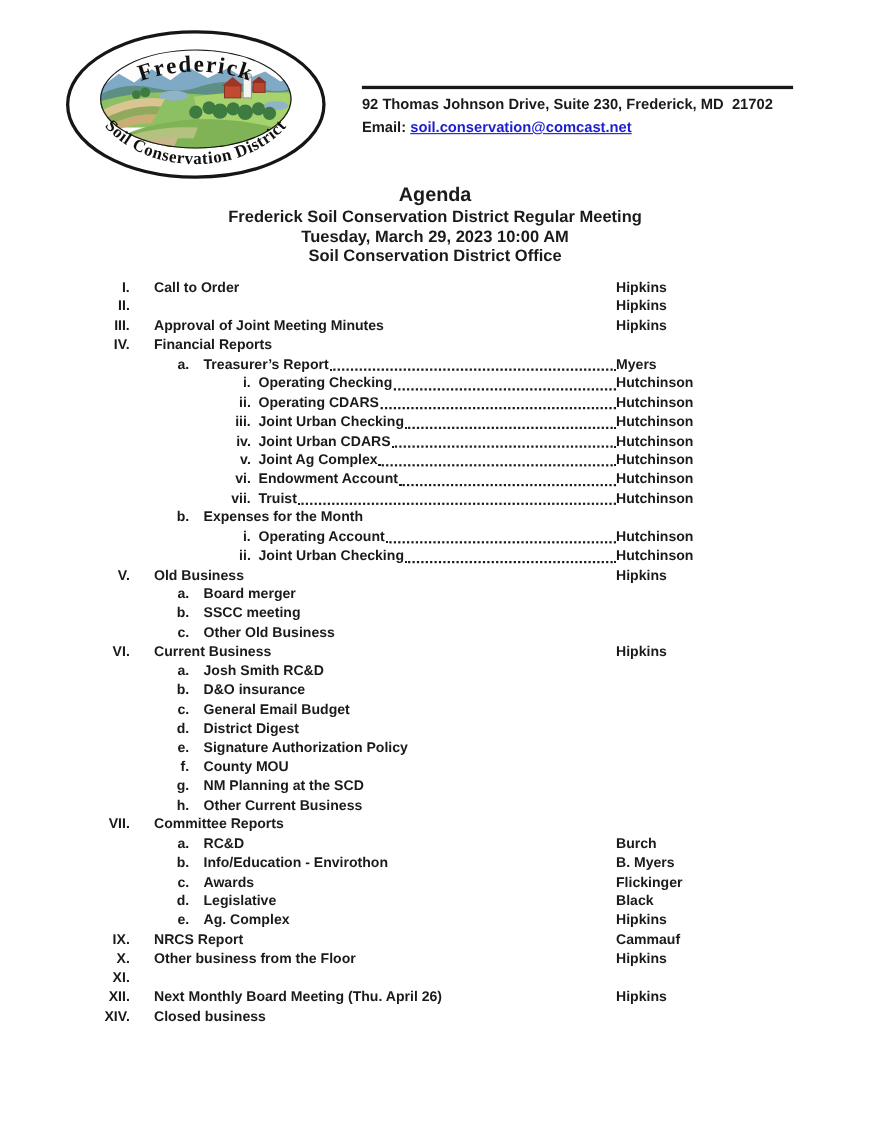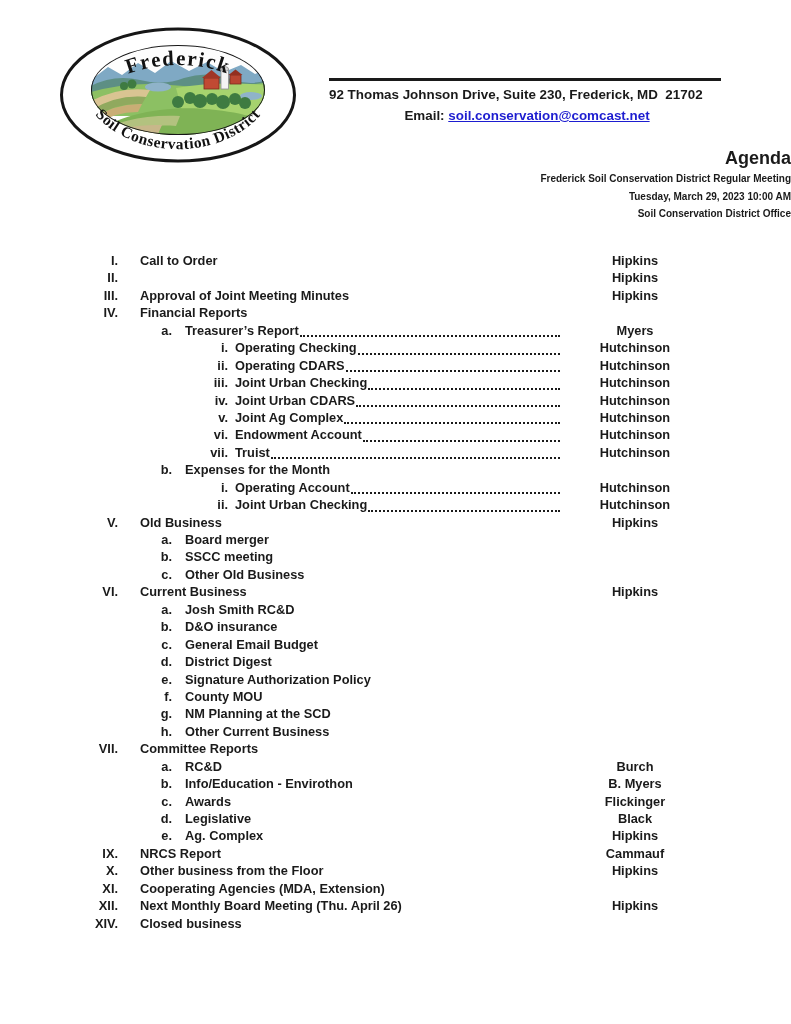--- a/index.html
+++ b/index.html
@@ -11,41 +11,41 @@
     color:#1a1a1a;
     overflow:hidden;
     margin:0 auto;
   }
   
   #logo{position:absolute;left:58px;top:26px;width:240px;height:138px;}
   
   #header-right{position:absolute;left:293px;top:78px;width:396px;margin-left:36px;}
   #header-rule{border:0;border-top:3px solid #1a1a1a;margin:0 0 5px 0;width:392px;}
   .hdr-line{font-size:13.4px;font-weight:700;line-height:17px;white-space:pre;}
-  .email-line{margin-top:4px;text-align:center;}
+  .email-line{margin-top:4px;}
   .email-link{color:#1d1dd0;text-decoration:underline;cursor:pointer;}
   
-  #title-block{position:absolute;left:0;top:146px;width:791px;text-align:right;}
+  #title-block{position:absolute;left:0;top:165px;width:791px;text-align:center;}
   #title-heading{font-size:18px;font-weight:700;line-height:24px;margin:0;}
-  .title-line{font-size:10px;font-weight:700;line-height:17.6px;}
+  .title-line{font-size:15px;font-weight:700;line-height:17.6px;}
   
   #agenda-list{position:absolute;left:85px;top:253px;width:625px;}
   .row{display:flex;align-items:baseline;height:17.45px;font-size:12.8px;font-weight:600;}
   .num{flex:none;text-align:right;white-space:pre;}
   .gap{flex:none;}
   .lv1 .num{width:33px;margin-left:0;}
   .lv1 .gap{width:22px;}
   .lv2 .num{width:22px;margin-left:65px;}
   .lv2 .gap{width:13px;}
   .lv3 .num{width:33px;margin-left:110px;}
   .lv3 .gap{width:7px;}
   .itext{flex:none;white-space:pre;}
   .fill{flex:1 1 auto;}
   .leader{flex:1 1 auto;align-self:flex-end;border-bottom:2px dotted #1a1a1a;margin:0 0 3px 1px;min-width:8px;}
-  .person{flex:none;width:150px;text-align:center;white-space:pre;}
+  .person{flex:none;width:150px;text-align:left;white-space:pre;}
 </style>
 </head>
 <body>
 
 <div id="page">
 
   <svg id="logo" viewBox="0 0 240 138" xmlns="http://www.w3.org/2000/svg">
     <defs>
       <clipPath id="landClip">
           <ellipse cx="120" cy="64" rx="87" ry="45"></ellipse>
@@ -367,21 +367,20 @@
       <div class="row lv1">
         <span class="num">X.</span>
         <span class="gap"></span>
         <span class="itext">Other business from the Floor</span>
         <span class="fill"></span>
         <span class="person">Hipkins</span>
       </div>
       <div class="row lv1">
         <span class="num">XI.</span>
         <span class="gap"></span>
-        <span class="itext">Cooperating Agencies (MDA, Extension)</span>
         <span class="fill"></span>
         <span class="person"></span>
       </div>
       <div class="row lv1">
         <span class="num">XII.</span>
         <span class="gap"></span>
         <span class="itext">Next Monthly Board Meeting (Thu. April 26)</span>
         <span class="fill"></span>
         <span class="person">Hipkins</span>
       </div>

